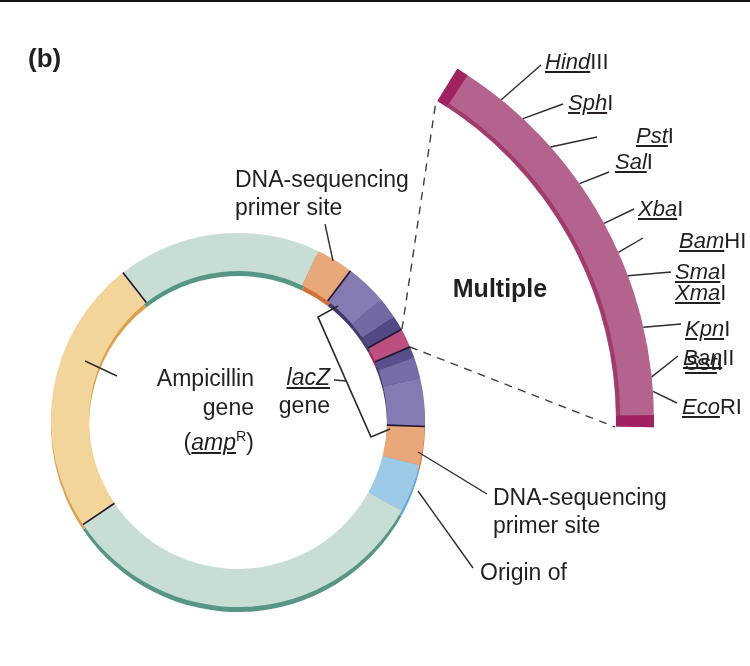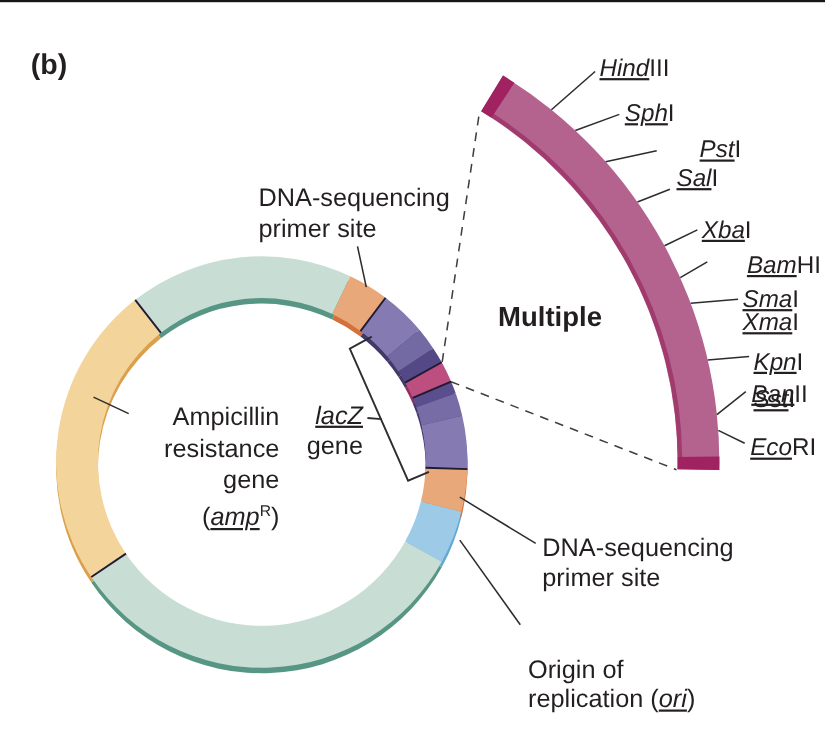--- a/index.html
+++ b/index.html
@@ -94,33 +94,31 @@
     <div><span class="it">lacZ</span></div>
     <div><span>gene</span></div>
   </div>
 
   <div class="lbl mcstitle" style="left:400px;top:252px;margin-top:21px;">
     <div><span>Multiple</span></div>
   </div>
 
   <div class="lbl amp" style="left:94px;top:364px;">
     <div><span>Ampicillin</span></div>
-    <div><span>resistance</span></div>
     <div><span>gene</span></div>
     <div><span>(</span><span class="it">amp</span><span class="sup">R</span><span>)</span></div>
   </div>
 
   <div class="lbl" style="left:493px;top:483px;">
     <div><span>DNA-sequencing</span></div>
     <div><span>primer site</span></div>
   </div>
 
-  <div class="lbl orilbl" style="left:480px;top:559px;margin-top:36px;">
+  <div class="lbl orilbl" style="left:480px;top:559px;">
     <div><span>Origin of</span></div>
-    <div><span>replication (</span><span class="it">ori</span><span>)</span></div>
   </div>
 
   <div class="site" style="left:545px;top:51px;"><span class="it">Hind</span><span>III</span></div>
   <div class="site" style="left:568px;top:92px;"><span class="it">Sph</span><span>I</span></div>
   <div class="site" style="left:636px;top:125px;"><span class="it">Pst</span><span>I</span></div>
   <div class="site" style="left:615px;top:151px;"><span class="it">Sal</span><span>I</span></div>
   <div class="site" style="left:638px;top:198px;"><span class="it">Xba</span><span>I</span></div>
   <div class="site" style="left:647px;top:230px;margin-left:32px;"><span class="it">Bam</span><span>HI</span></div>
   <div class="site" style="left:675px;top:261px;"><span class="it">Sma</span><span>I</span></div>
   <div class="site" style="left:675px;top:282px;"><span class="it">Xma</span><span>I</span></div>

